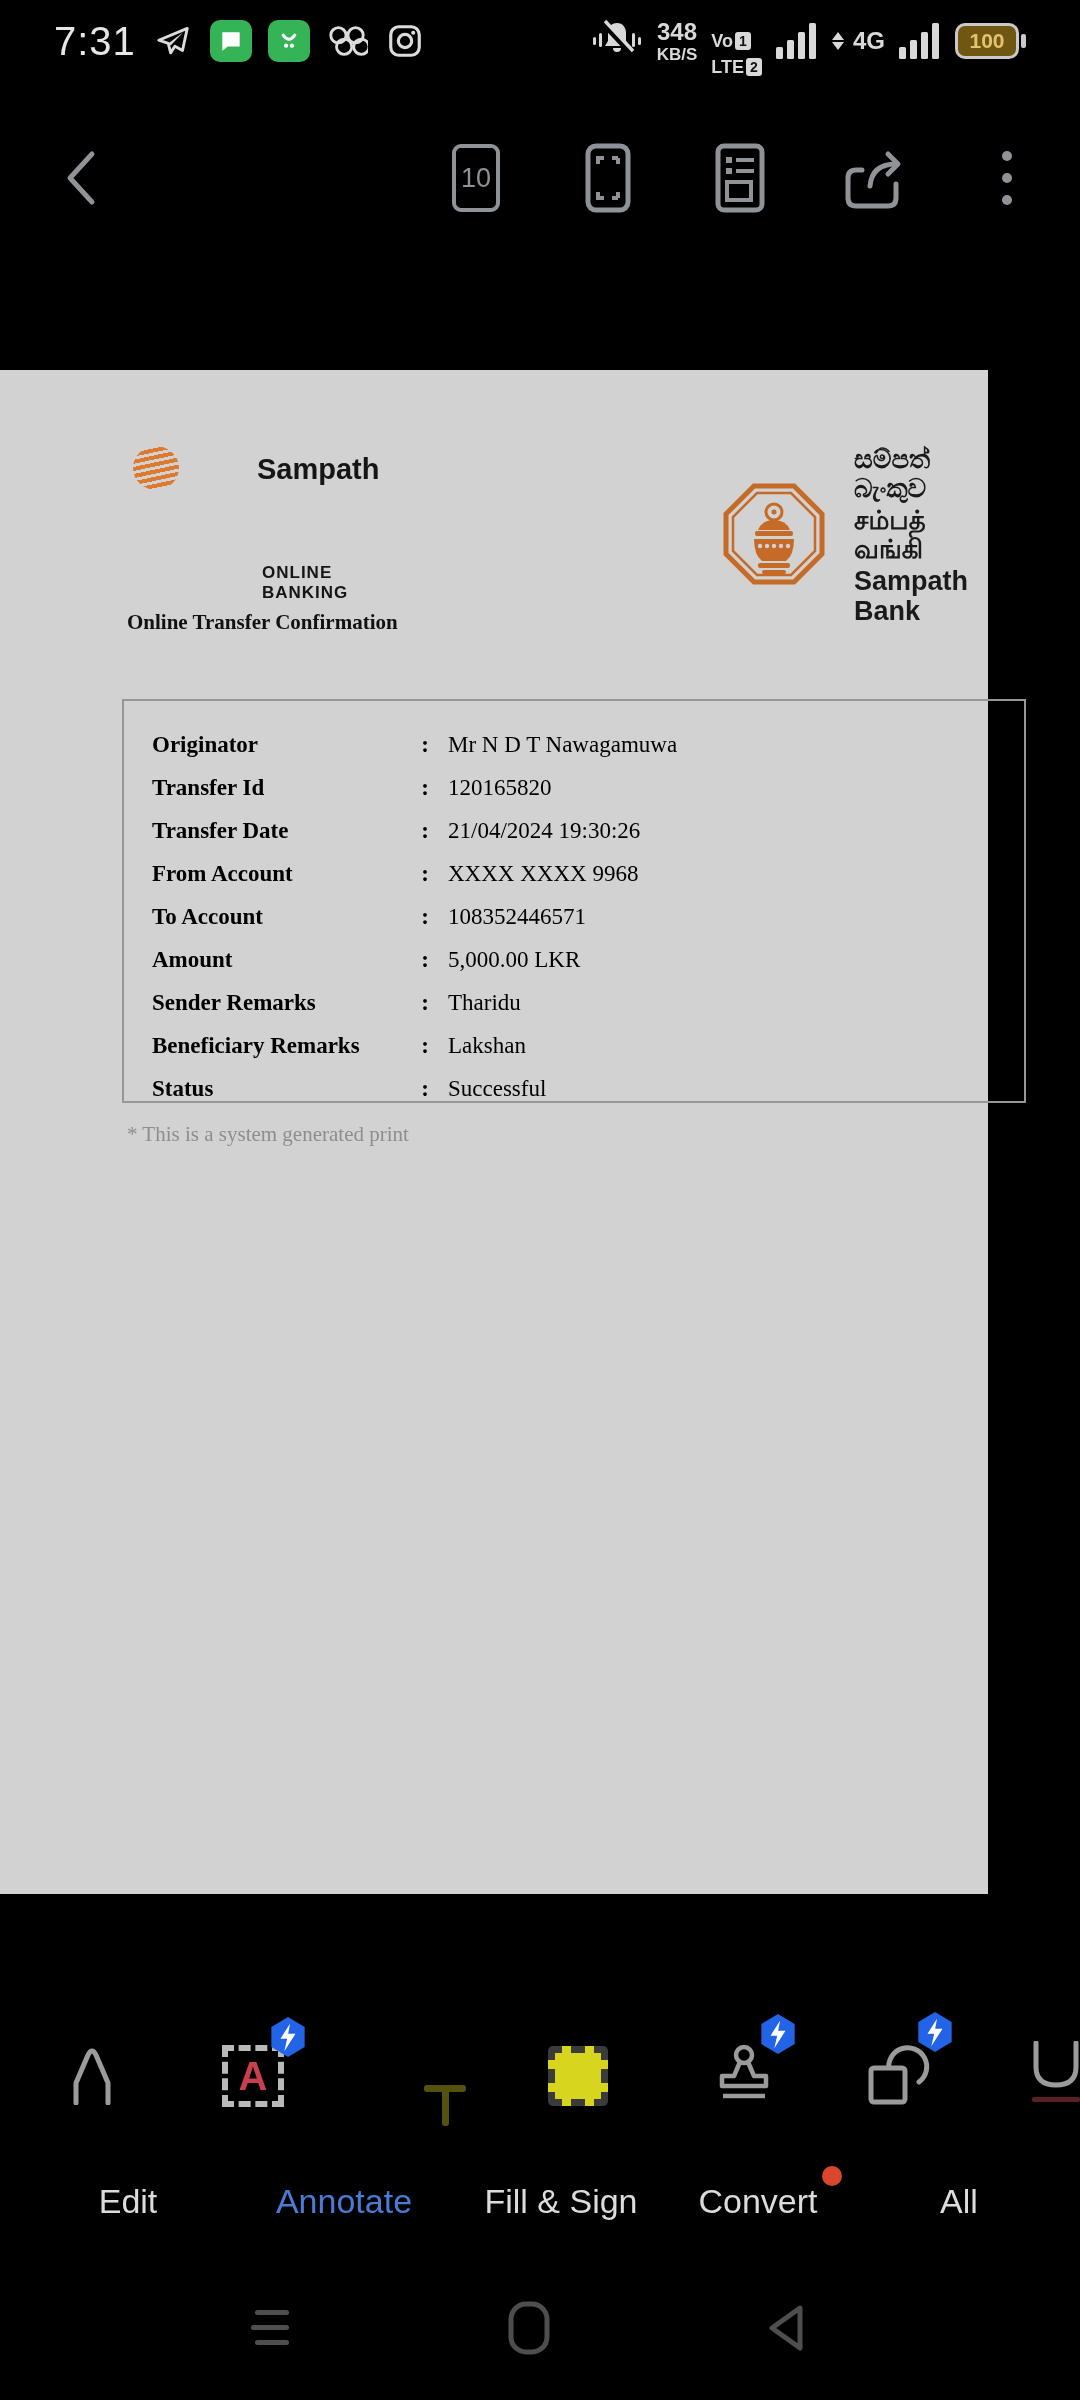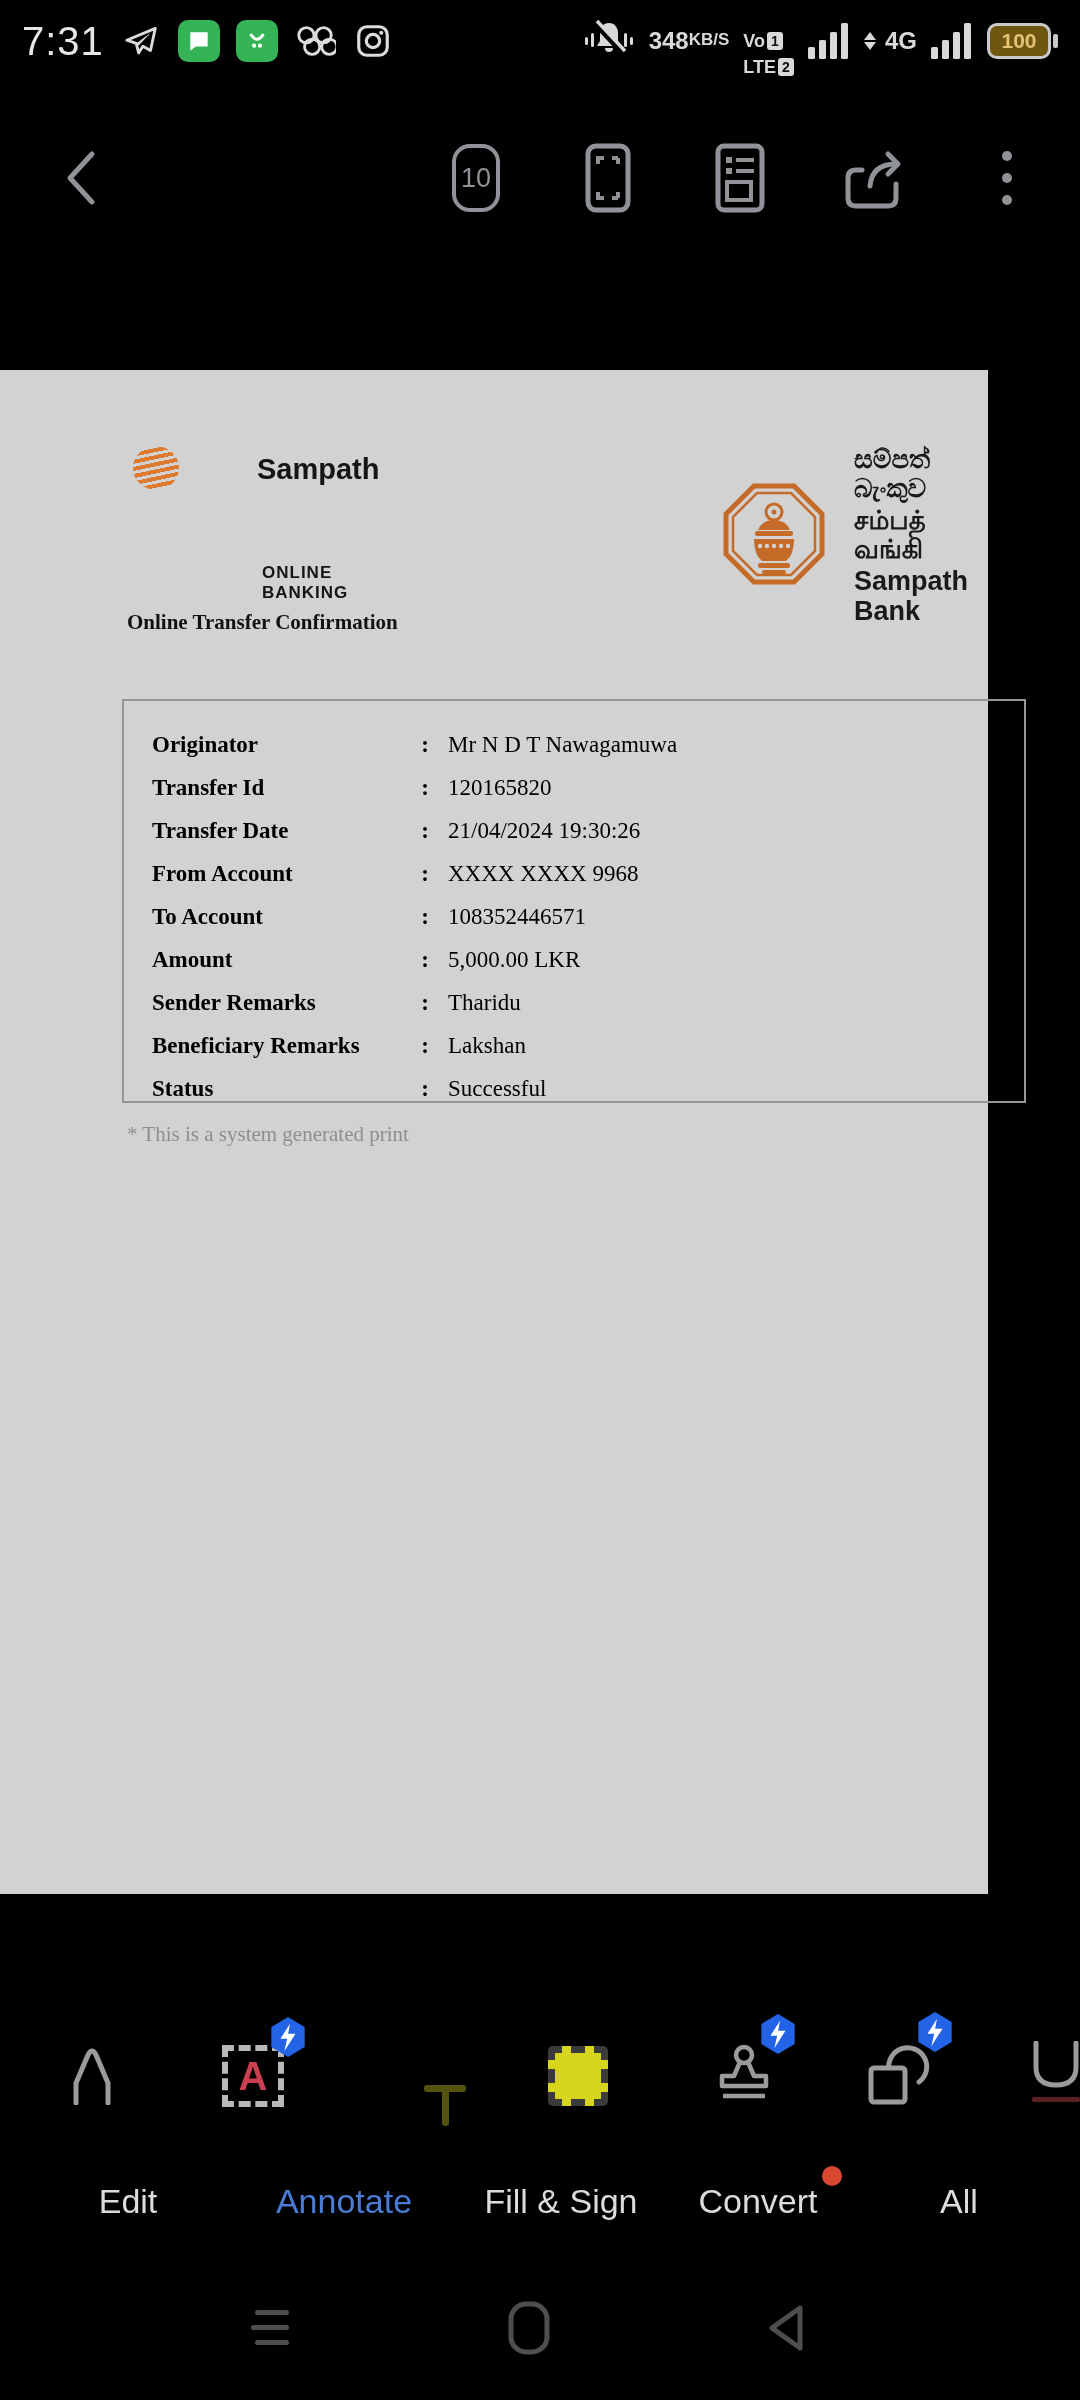--- a/index.html
+++ b/index.html
@@ -1,27 +1,27 @@
 <!DOCTYPE html>
 <html><head>
 <meta charset="utf-8">
 <style>
   * { margin:0; padding:0; box-sizing:border-box; }
   html,body { width:1080px; height:2400px; background:#000; overflow:hidden;
     font-family:"Liberation Sans", sans-serif; position:relative; }
 
   
   .status-bar { position:absolute; top:0; left:0; width:1080px; height:82px;
-    display:flex; align-items:center; justify-content:space-between; padding:0 22px; }
+    display:flex; align-items:center; justify-content:space-between; padding:0 54px; }
   .sb-left { display:flex; align-items:center; gap:16px; }
   .sb-time { color:#e6e6e6; font-size:40px; font-weight:400; letter-spacing:1px; }
   .sb-appicon { width:42px; height:42px; display:flex; align-items:center; justify-content:center; }
   .green-sq { border-radius:10px; background:#35b457; position:relative; }
   .sb-right { display:flex; align-items:center; gap:14px; }
-  .speed { display:flex; line-height:1; color:#d9d9d9; }
+  .speed { display:flex; flex-direction:column; align-items:center; line-height:1; color:#d9d9d9; }
   .speed .v { font-size:24px; font-weight:bold; }
   .speed .u { font-size:17px; font-weight:bold; margin-top:2px; }
   .volte { display:flex; flex-direction:column; line-height:1; color:#d9d9d9; gap:8px;margin-top:26px; }
   .volte .row { display:flex; align-items:center; gap:2px; }
   .volte .t { font-size:18px; font-weight:bold; }
   .volte .box { width:16px; height:18px; background:#d9d9d9; color:#111; border-radius:3px;
     font-size:14px; font-weight:bold; display:flex; align-items:center; justify-content:center; }
   .fourg { display:flex; align-items:center; gap:9px; color:#d9d9d9; }
   .fourg .arrows { display:flex; flex-direction:column; gap:2px; }
   .tri-up { width:0; height:0; border-left:6px solid transparent; border-right:6px solid transparent; border-bottom:8px solid #d9d9d9; }
@@ -29,21 +29,21 @@
   .fourg .lbl { font-size:24px; font-weight:bold; }
   .battery { display:flex; align-items:center; gap:2px; }
   .batt-body { width:64px; height:36px; border:3px solid #c9c9c9; border-radius:10px;
     background:#6f5712; display:flex; align-items:center; justify-content:center; }
   .batt-body span { color:#e3c272; font-size:21px; font-weight:bold; }
   .batt-nub { width:5px; height:14px; background:#c9c9c9; border-radius:2px; }
 
   
   .tt-icon { position:absolute; transform:translate(-50%,-50%); display:flex;
     align-items:center; justify-content:center; }
-  .page-ind { width:48px; height:68px; border:4px solid #8f9398; border-radius:18px;
+  .page-ind { width:48px; height:68px; border:4px solid #8f9398; border-radius:9px;
     display:flex; align-items:center; justify-content:center; color:#8f9398;
     font-size:27px; font-weight:400; }
 
   
   .doc { position:absolute; top:370px; left:0; width:988px; height:1524px; background:#d2d2d2; }
   .vishwa { position:absolute; left:95px; top:68px; width:300px; height:180px; }
   .globe { position:absolute; left:38px; top:8px; width:46px; height:44px; border-radius:50%;
     background:repeating-linear-gradient(-12deg, #dd7a2e 0 4px, #d2d2d2 4px 7px);
     overflow:hidden; }
   .vishwa .top { position:absolute; left:162px; top:15px; color:#151515; font-size:29px; font-weight:bold; }

